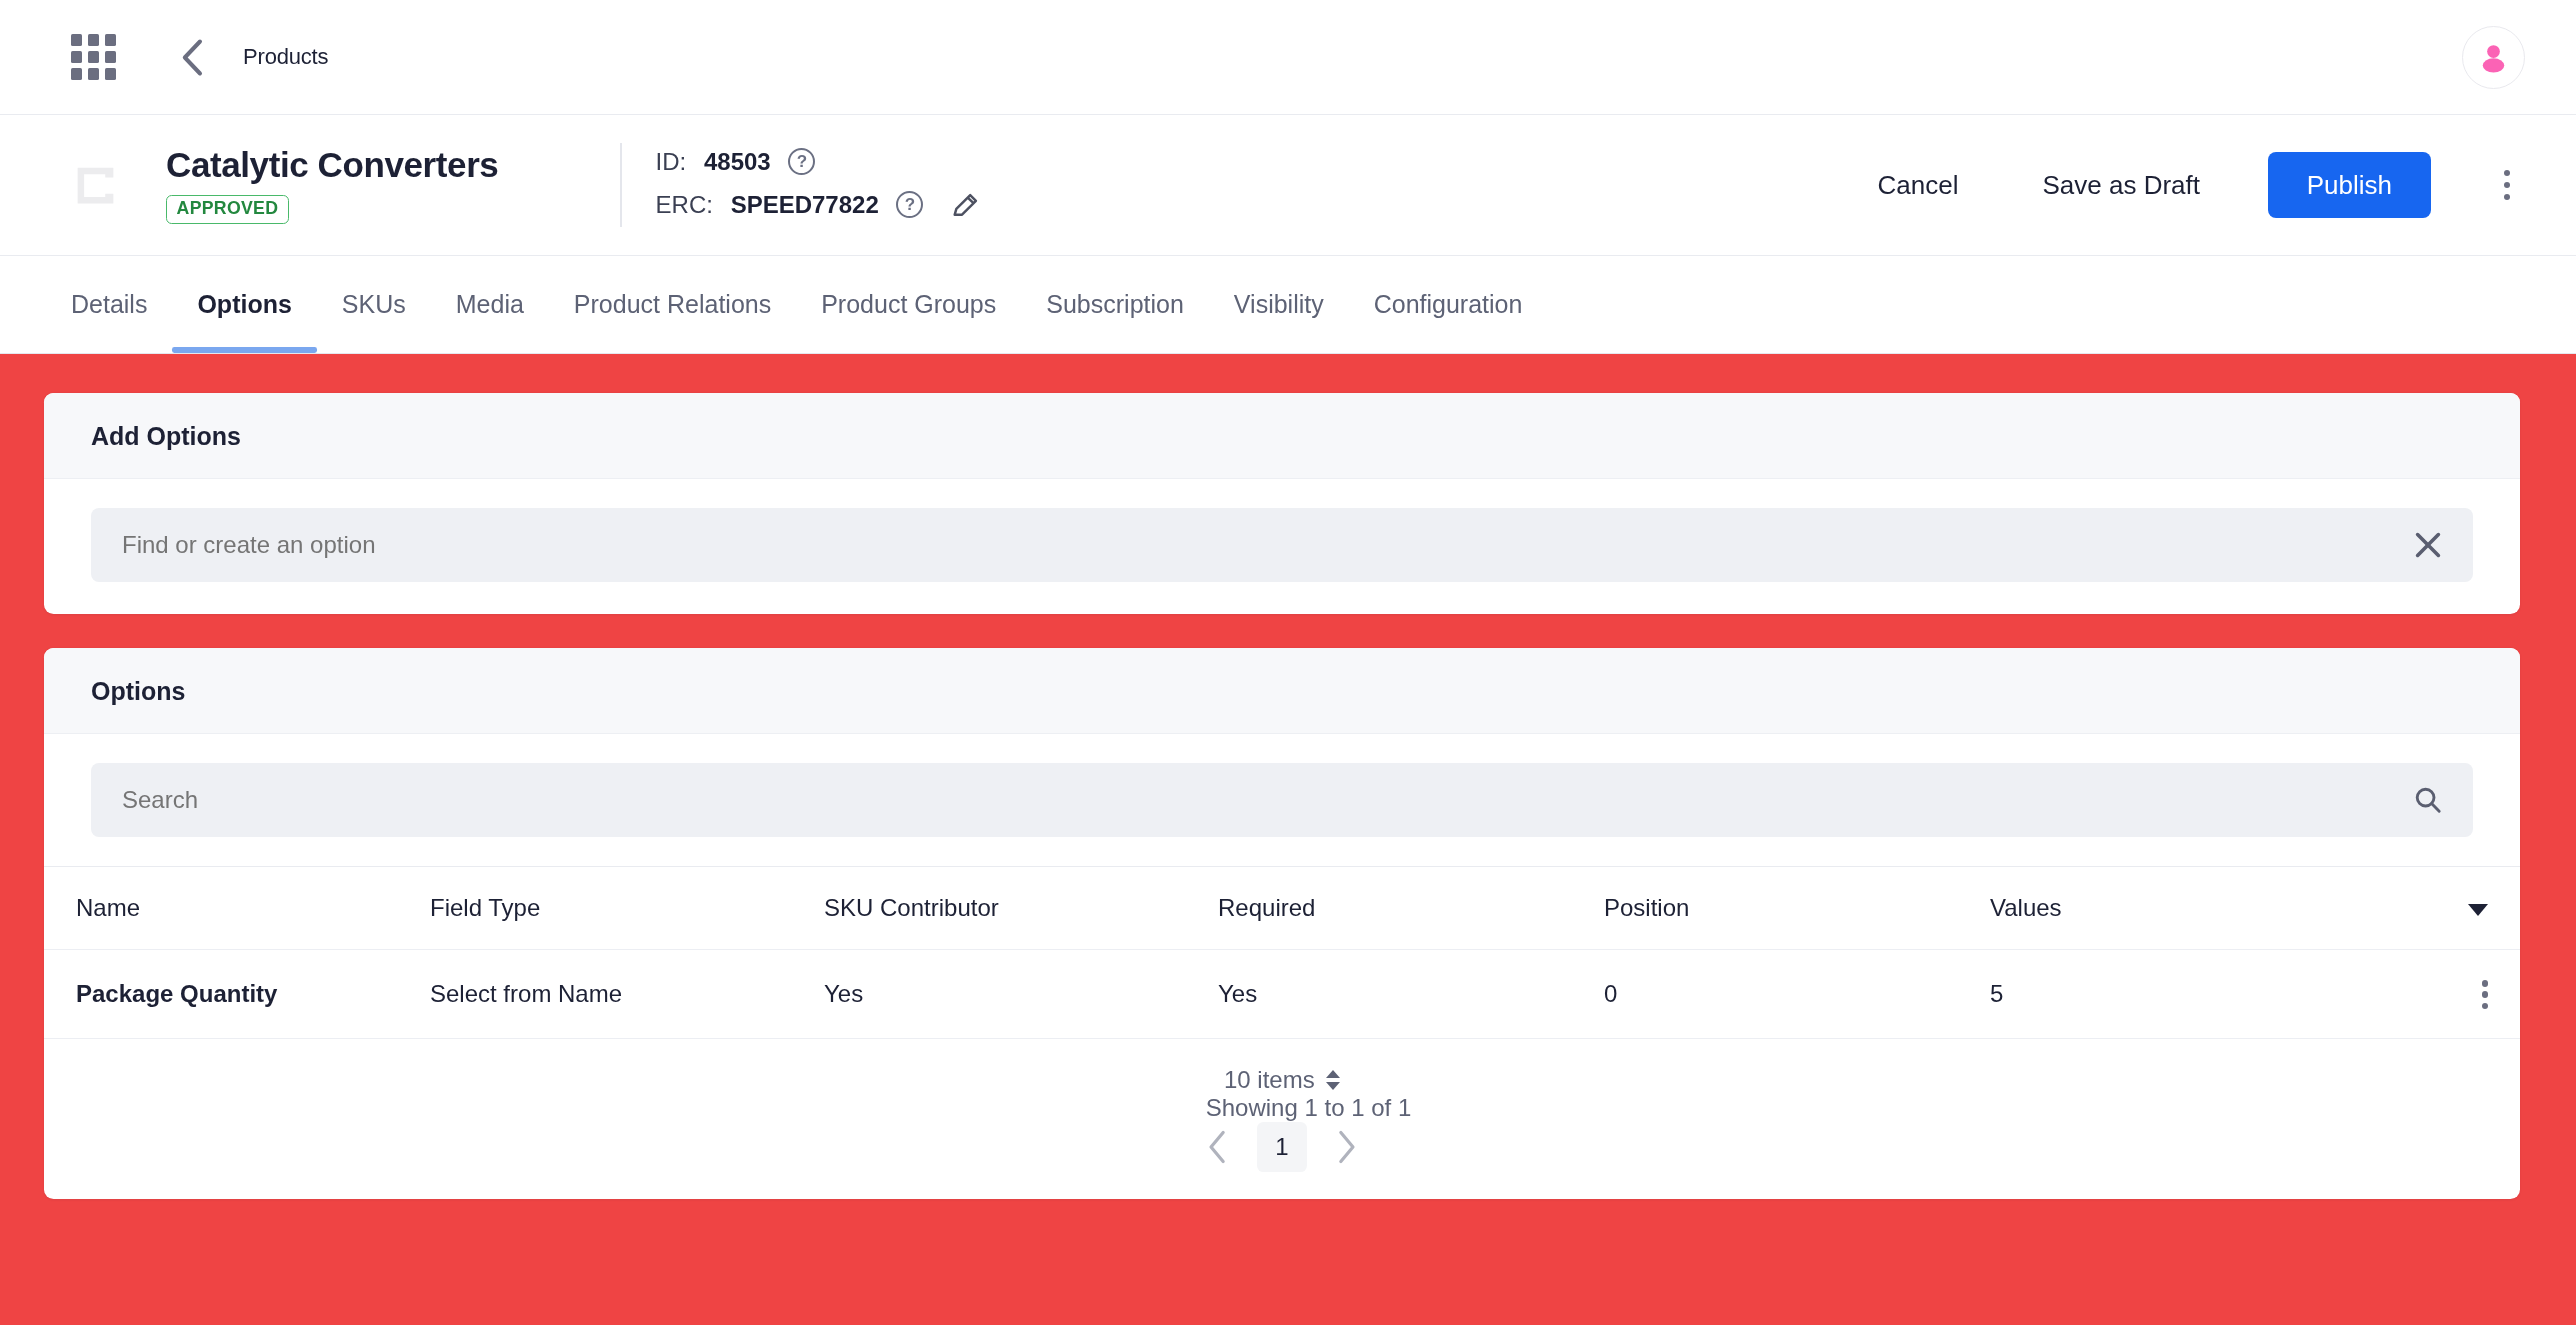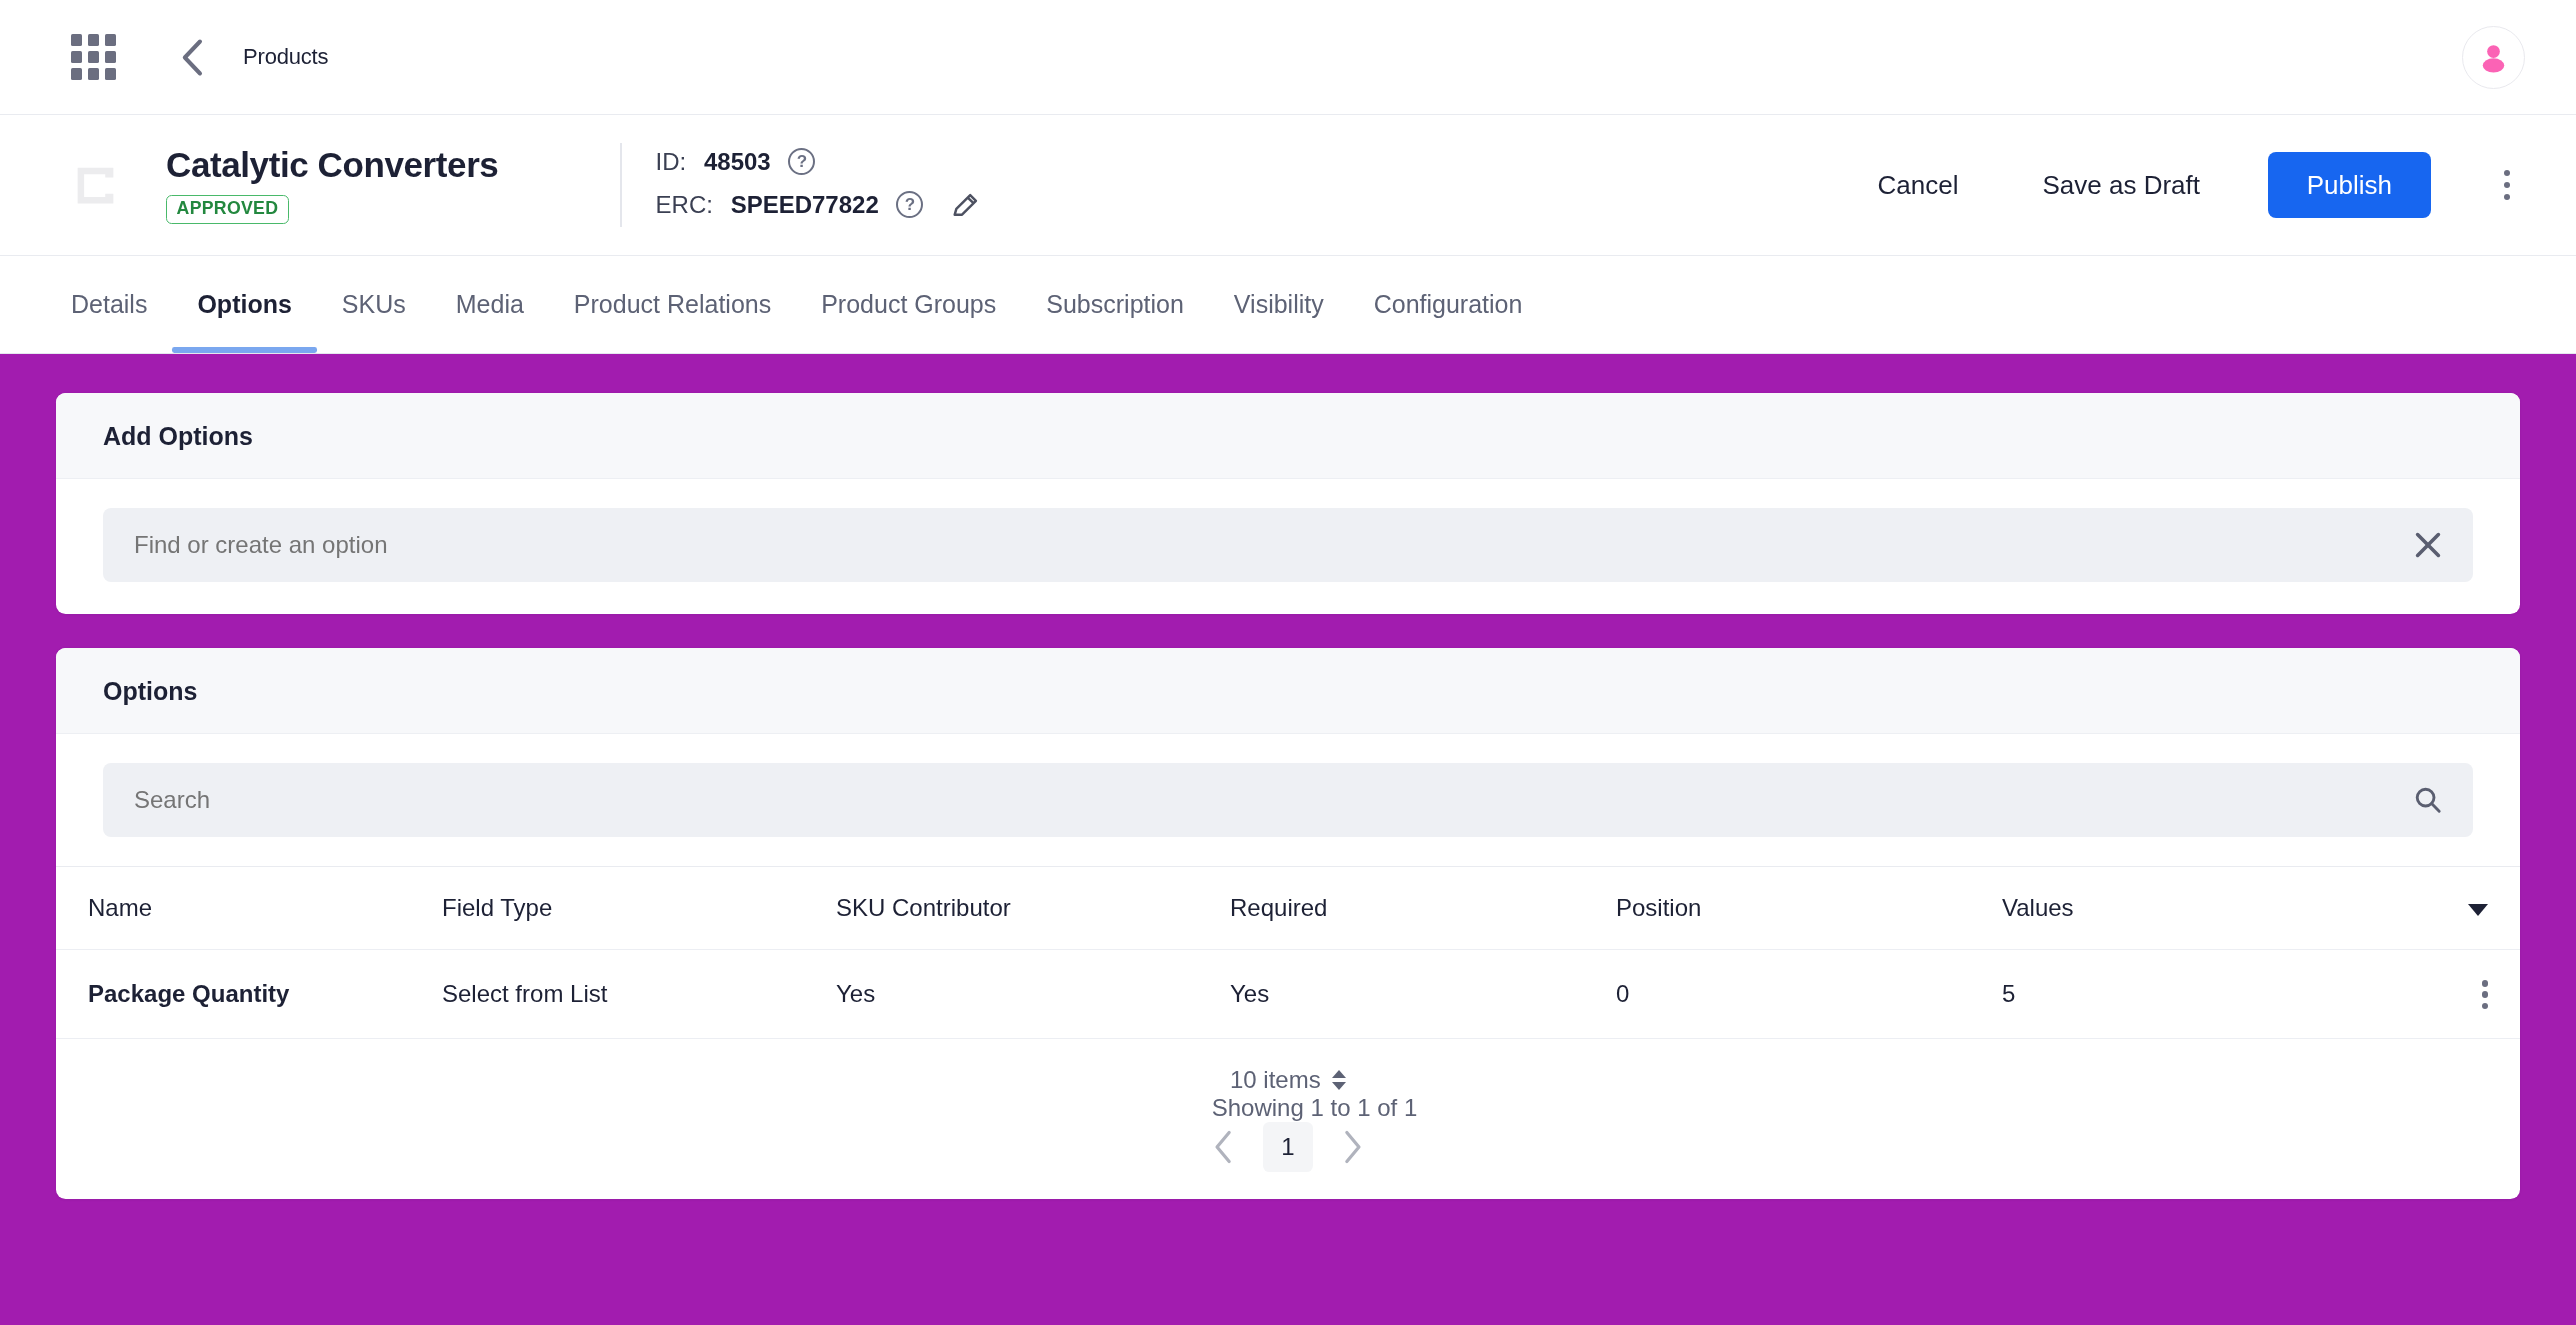--- a/index.html
+++ b/index.html
@@ -204,22 +204,22 @@
     content: "";
     position: absolute;
     left: 0; right: 0; bottom: 0;
     height: 5.6px;
     background: #7aa7ef;
     border-radius: 2.4px;
   }
 
   
   .content {
-    padding: 39px 56px 0 56px;
-    background: #a21caf;
+    padding: 39px 56px 0 44px;
+    background: #ef4444;
     height: calc(1325px - 115px - 141px - 98px);
   }
   .card {
     background: #ffffff;
     border-radius: 9.6px;
     box-shadow: 0 0.8px 2.4px rgba(30,35,60,0.08);
     overflow: hidden;
   }
   .card-head {
     background: #f7f8fa;
@@ -508,21 +508,21 @@
             <th>Position</th>
             <th>Values</th>
             <th class="th-caret">
               <span class="caret-down"></span>
             </th>
           </tr>
         </thead>
         <tbody>
           <tr>
             <td>Package Quantity</td>
-            <td>Select from List</td>
+            <td>Select from Name</td>
             <td>Yes</td>
             <td>Yes</td>
             <td>0</td>
             <td>5</td>
             <td class="td-act">
               <span class="kebab-sm">
                 <i></i>
                   <i></i>
                   <i></i>
               </span>

